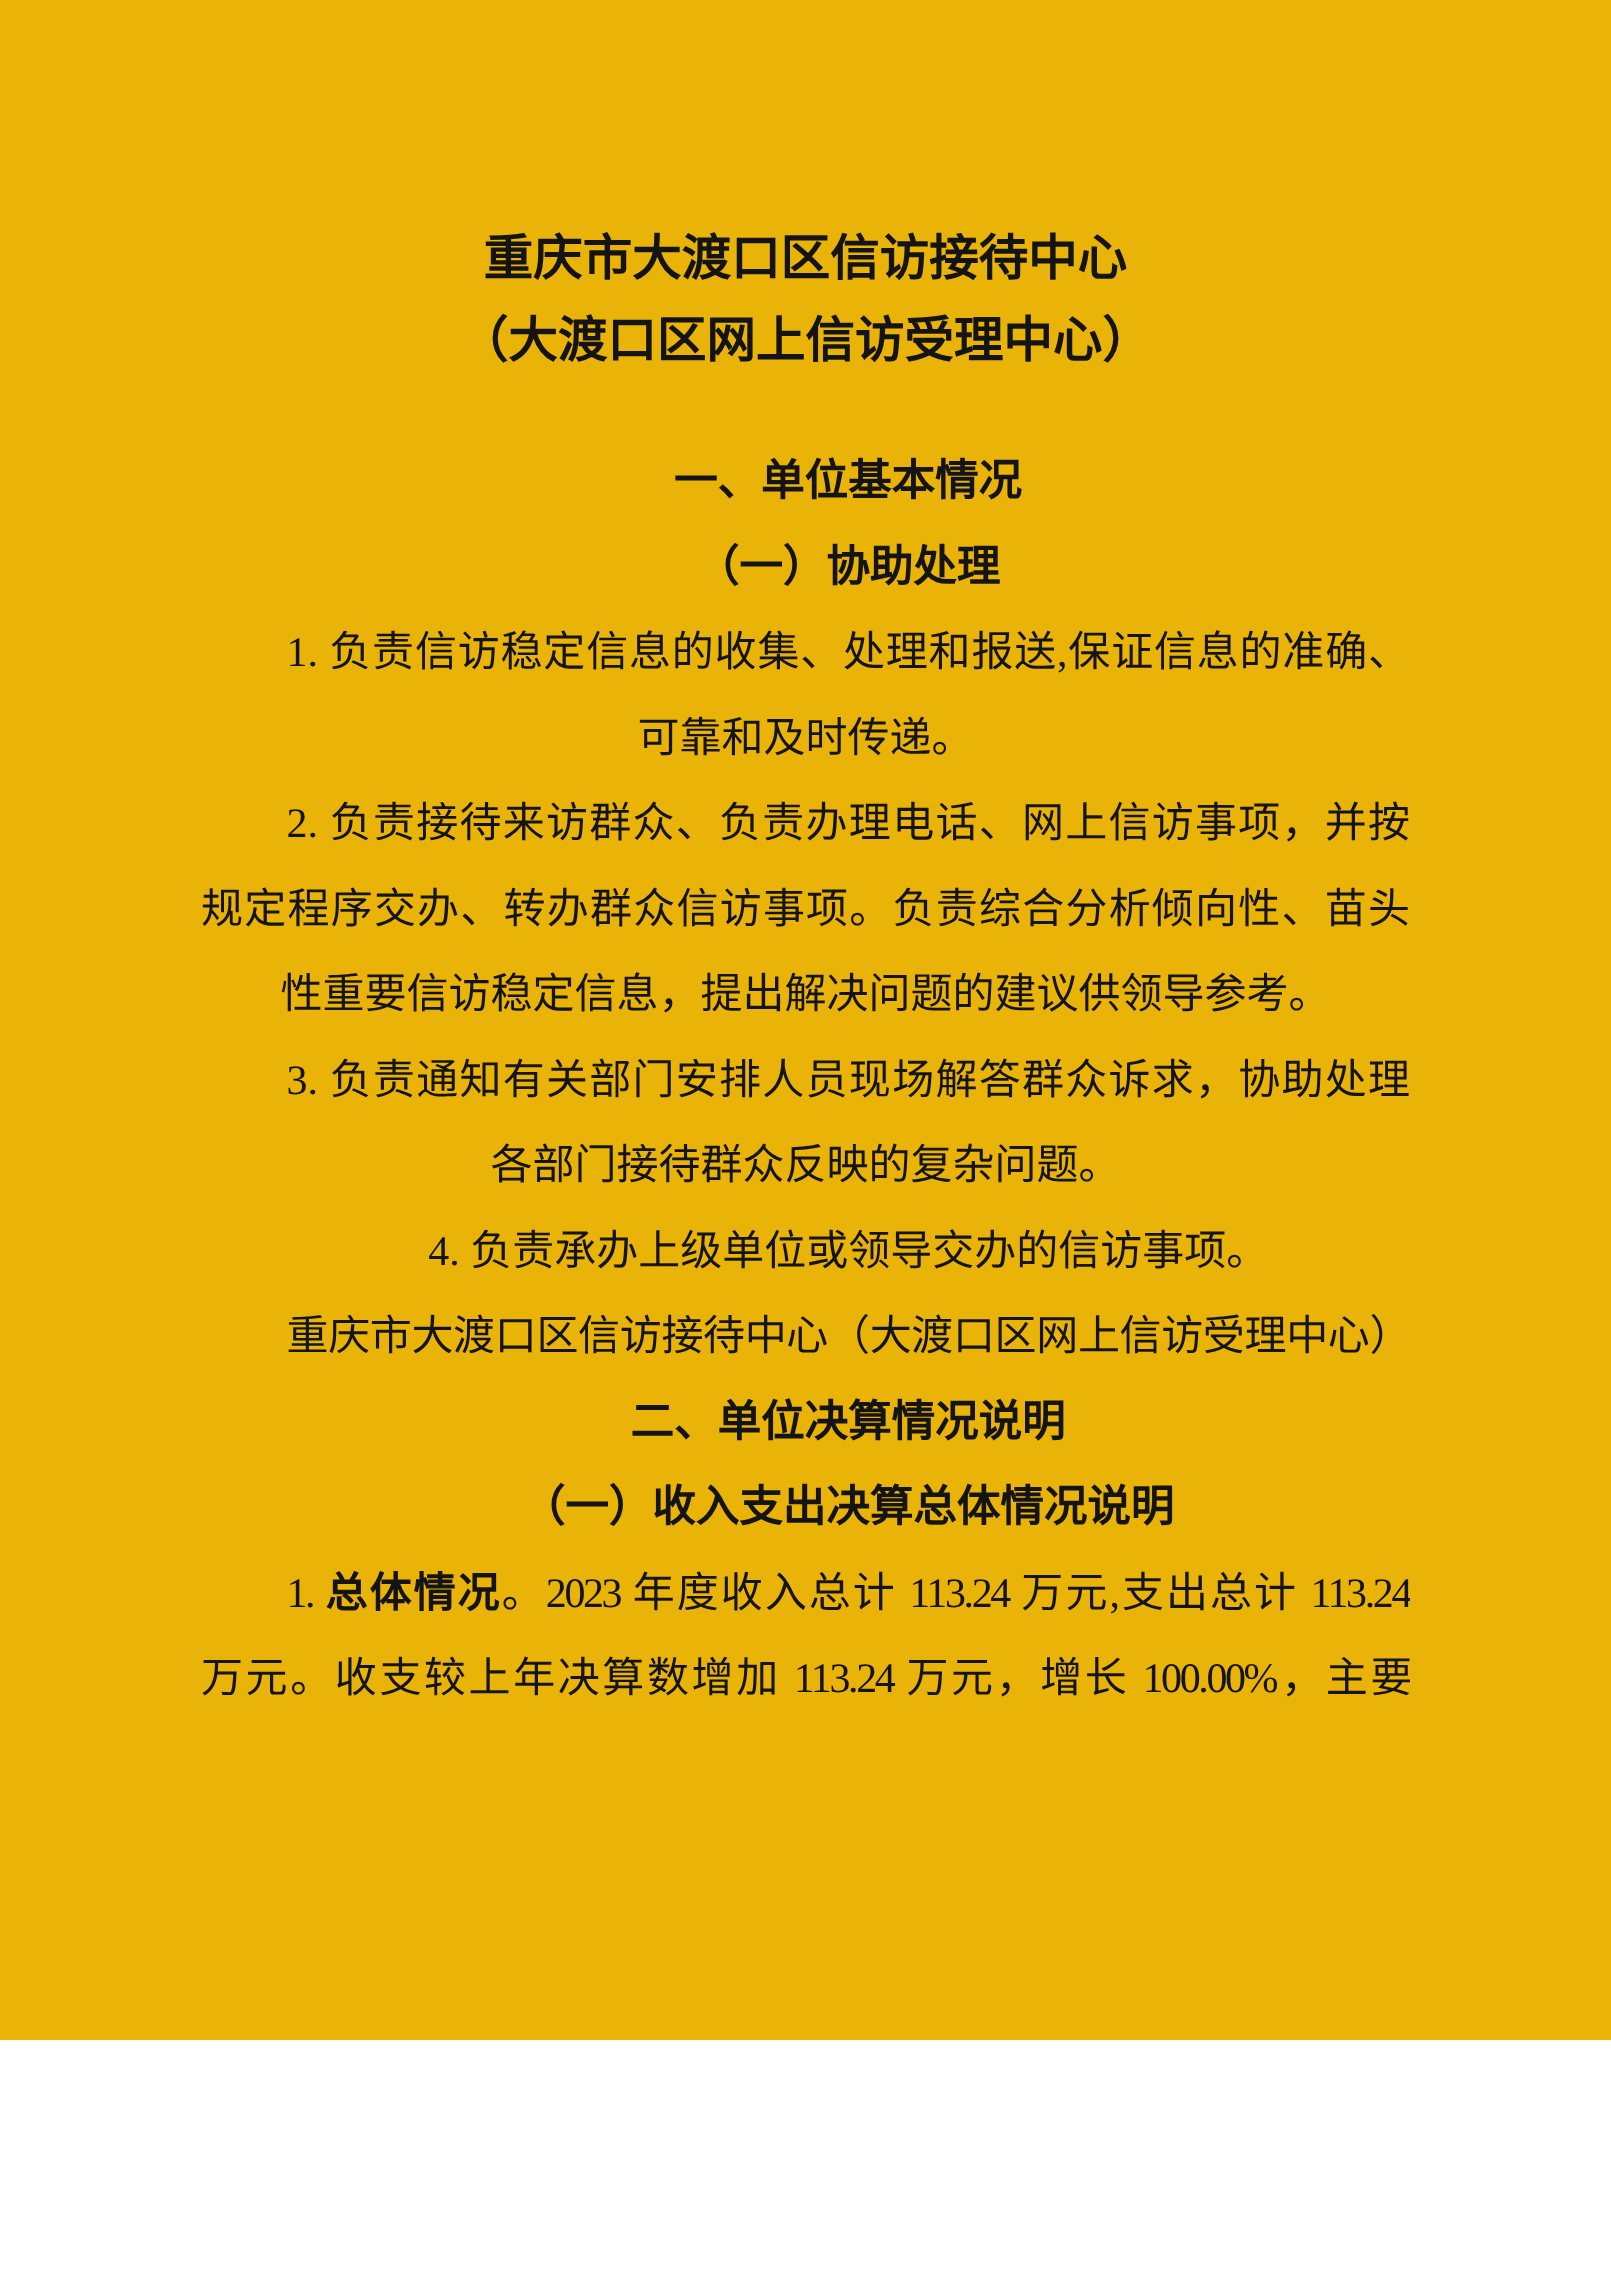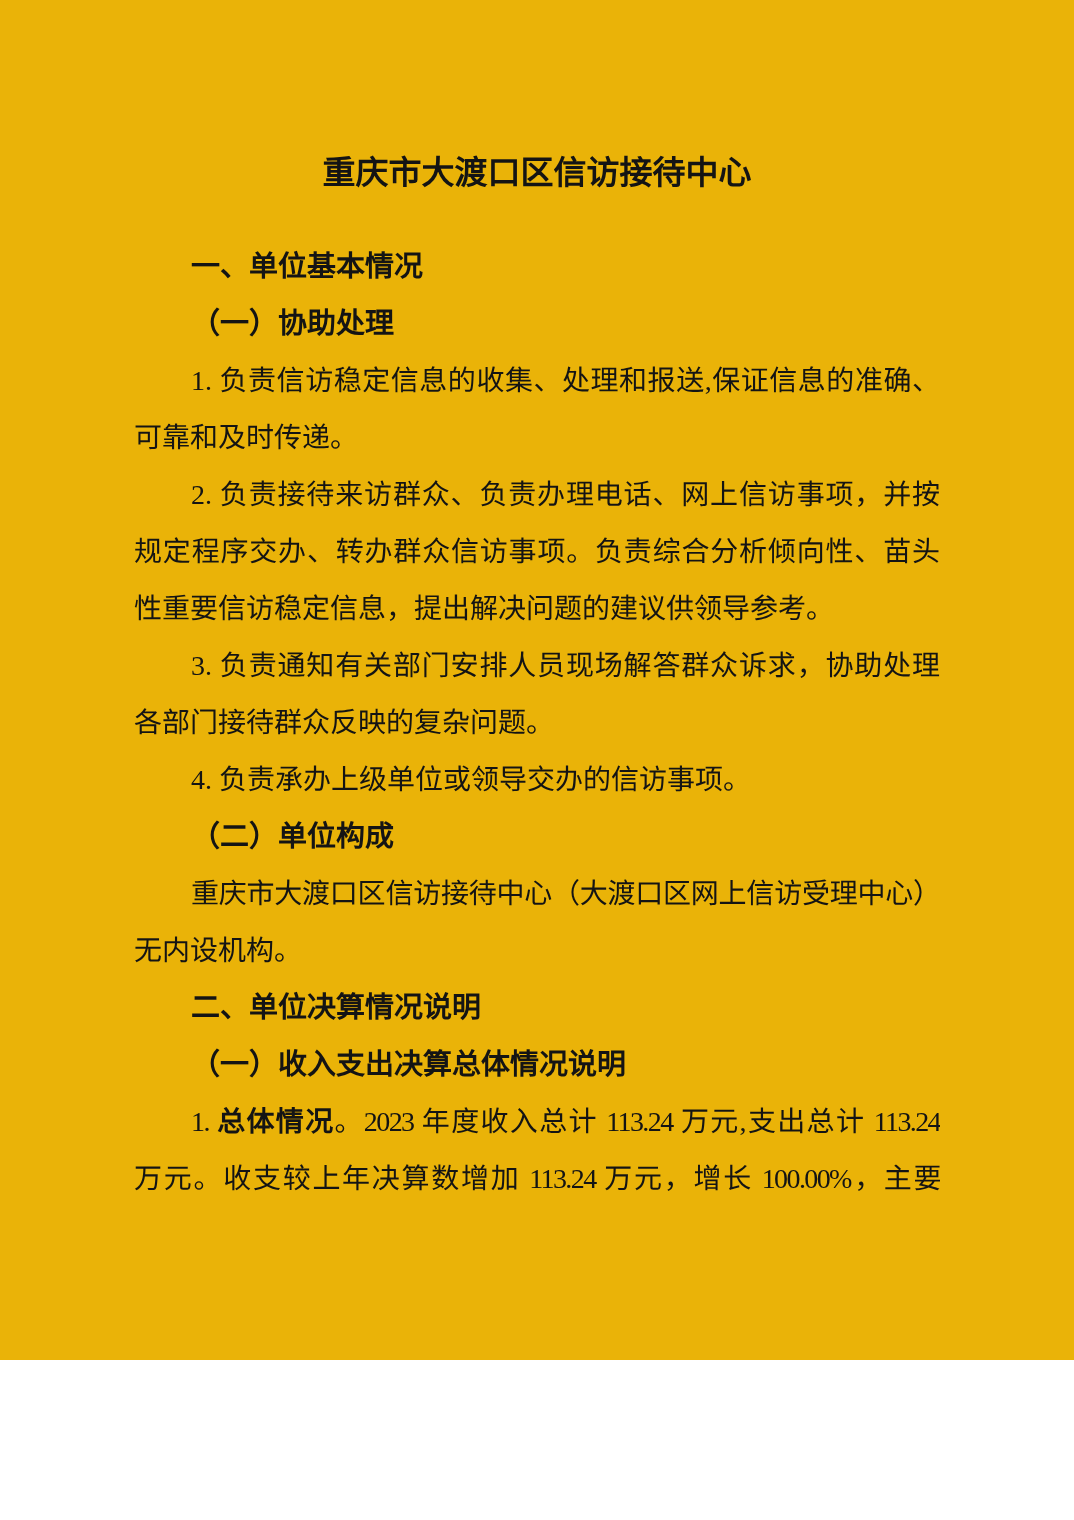--- a/index.html
+++ b/index.html
@@ -31,20 +31,21 @@
     white-space: nowrap;
     overflow: hidden;
   }
   .title-gap { height: 37px; }
   .line {
     font-family: "Liberation Serif", "DejaVu Serif", serif;
     font-size: 28px;
     line-height: 57px;
     height: 57px;
     overflow: hidden;
+    text-align: center;
   }
   .h1 {
     font-family: "Liberation Sans", "DejaVu Sans", sans-serif;
     font-weight: 700;
     font-size: 29px;
   }
   .h2 {
     font-family: "Liberation Serif", "DejaVu Serif", serif;
     font-weight: 700;
     font-size: 29px;
@@ -69,44 +70,43 @@
     color: #222222;
   }
 </style>
 </head>
 <body>
 
 <div class="page">
   <div class="content">
 
     <div class="title-line">重庆市大渡口区信访接待中心</div>
+    <div class="title-line">（大渡口区网上信访受理中心）</div>
 
     <div class="title-gap"></div>
 
     <div class="line h1 indent">一、单位基本情况</div>
 
     <div class="line h2 indent">（一）协助处理</div>
 
     <div class="line indent full">1. 负责信访稳定信息的收集、处理和报送,保证信息的准确、</div>
     <div class="line">可靠和及时传递。</div>
 
     <div class="line indent full">2. 负责接待来访群众、负责办理电话、网上信访事项，并按</div>
     <div class="line full">规定程序交办、转办群众信访事项。负责综合分析倾向性、苗头</div>
     <div class="line">性重要信访稳定信息，提出解决问题的建议供领导参考。</div>
 
     <div class="line indent full">3. 负责通知有关部门安排人员现场解答群众诉求，协助处理</div>
     <div class="line">各部门接待群众反映的复杂问题。</div>
 
     <div class="line indent">4. 负责承办上级单位或领导交办的信访事项。</div>
 
 
-    <div class="line h2 indent">（二）单位构成</div>
 
     <div class="line indent full tight">重庆市大渡口区信访接待中心（大渡口区网上信访受理中心）</div>
-    <div class="line">无内设机构。</div>
 
     <div class="line h1 indent">二、单位决算情况说明</div>
 
     <div class="line h2 indent">（一）收入支出决算总体情况说明</div>
 
     <div class="line indent full tighter"><span>1. </span><span class="bold-run">总体情况</span><span>。2023 年度收入总计 113.24 万元,支出总计 113.24</span></div>
     <div class="line full tighter">万元。收支较上年决算数增加 113.24 万元，增长 100.00%，主要</div>
 
   </div>
 

